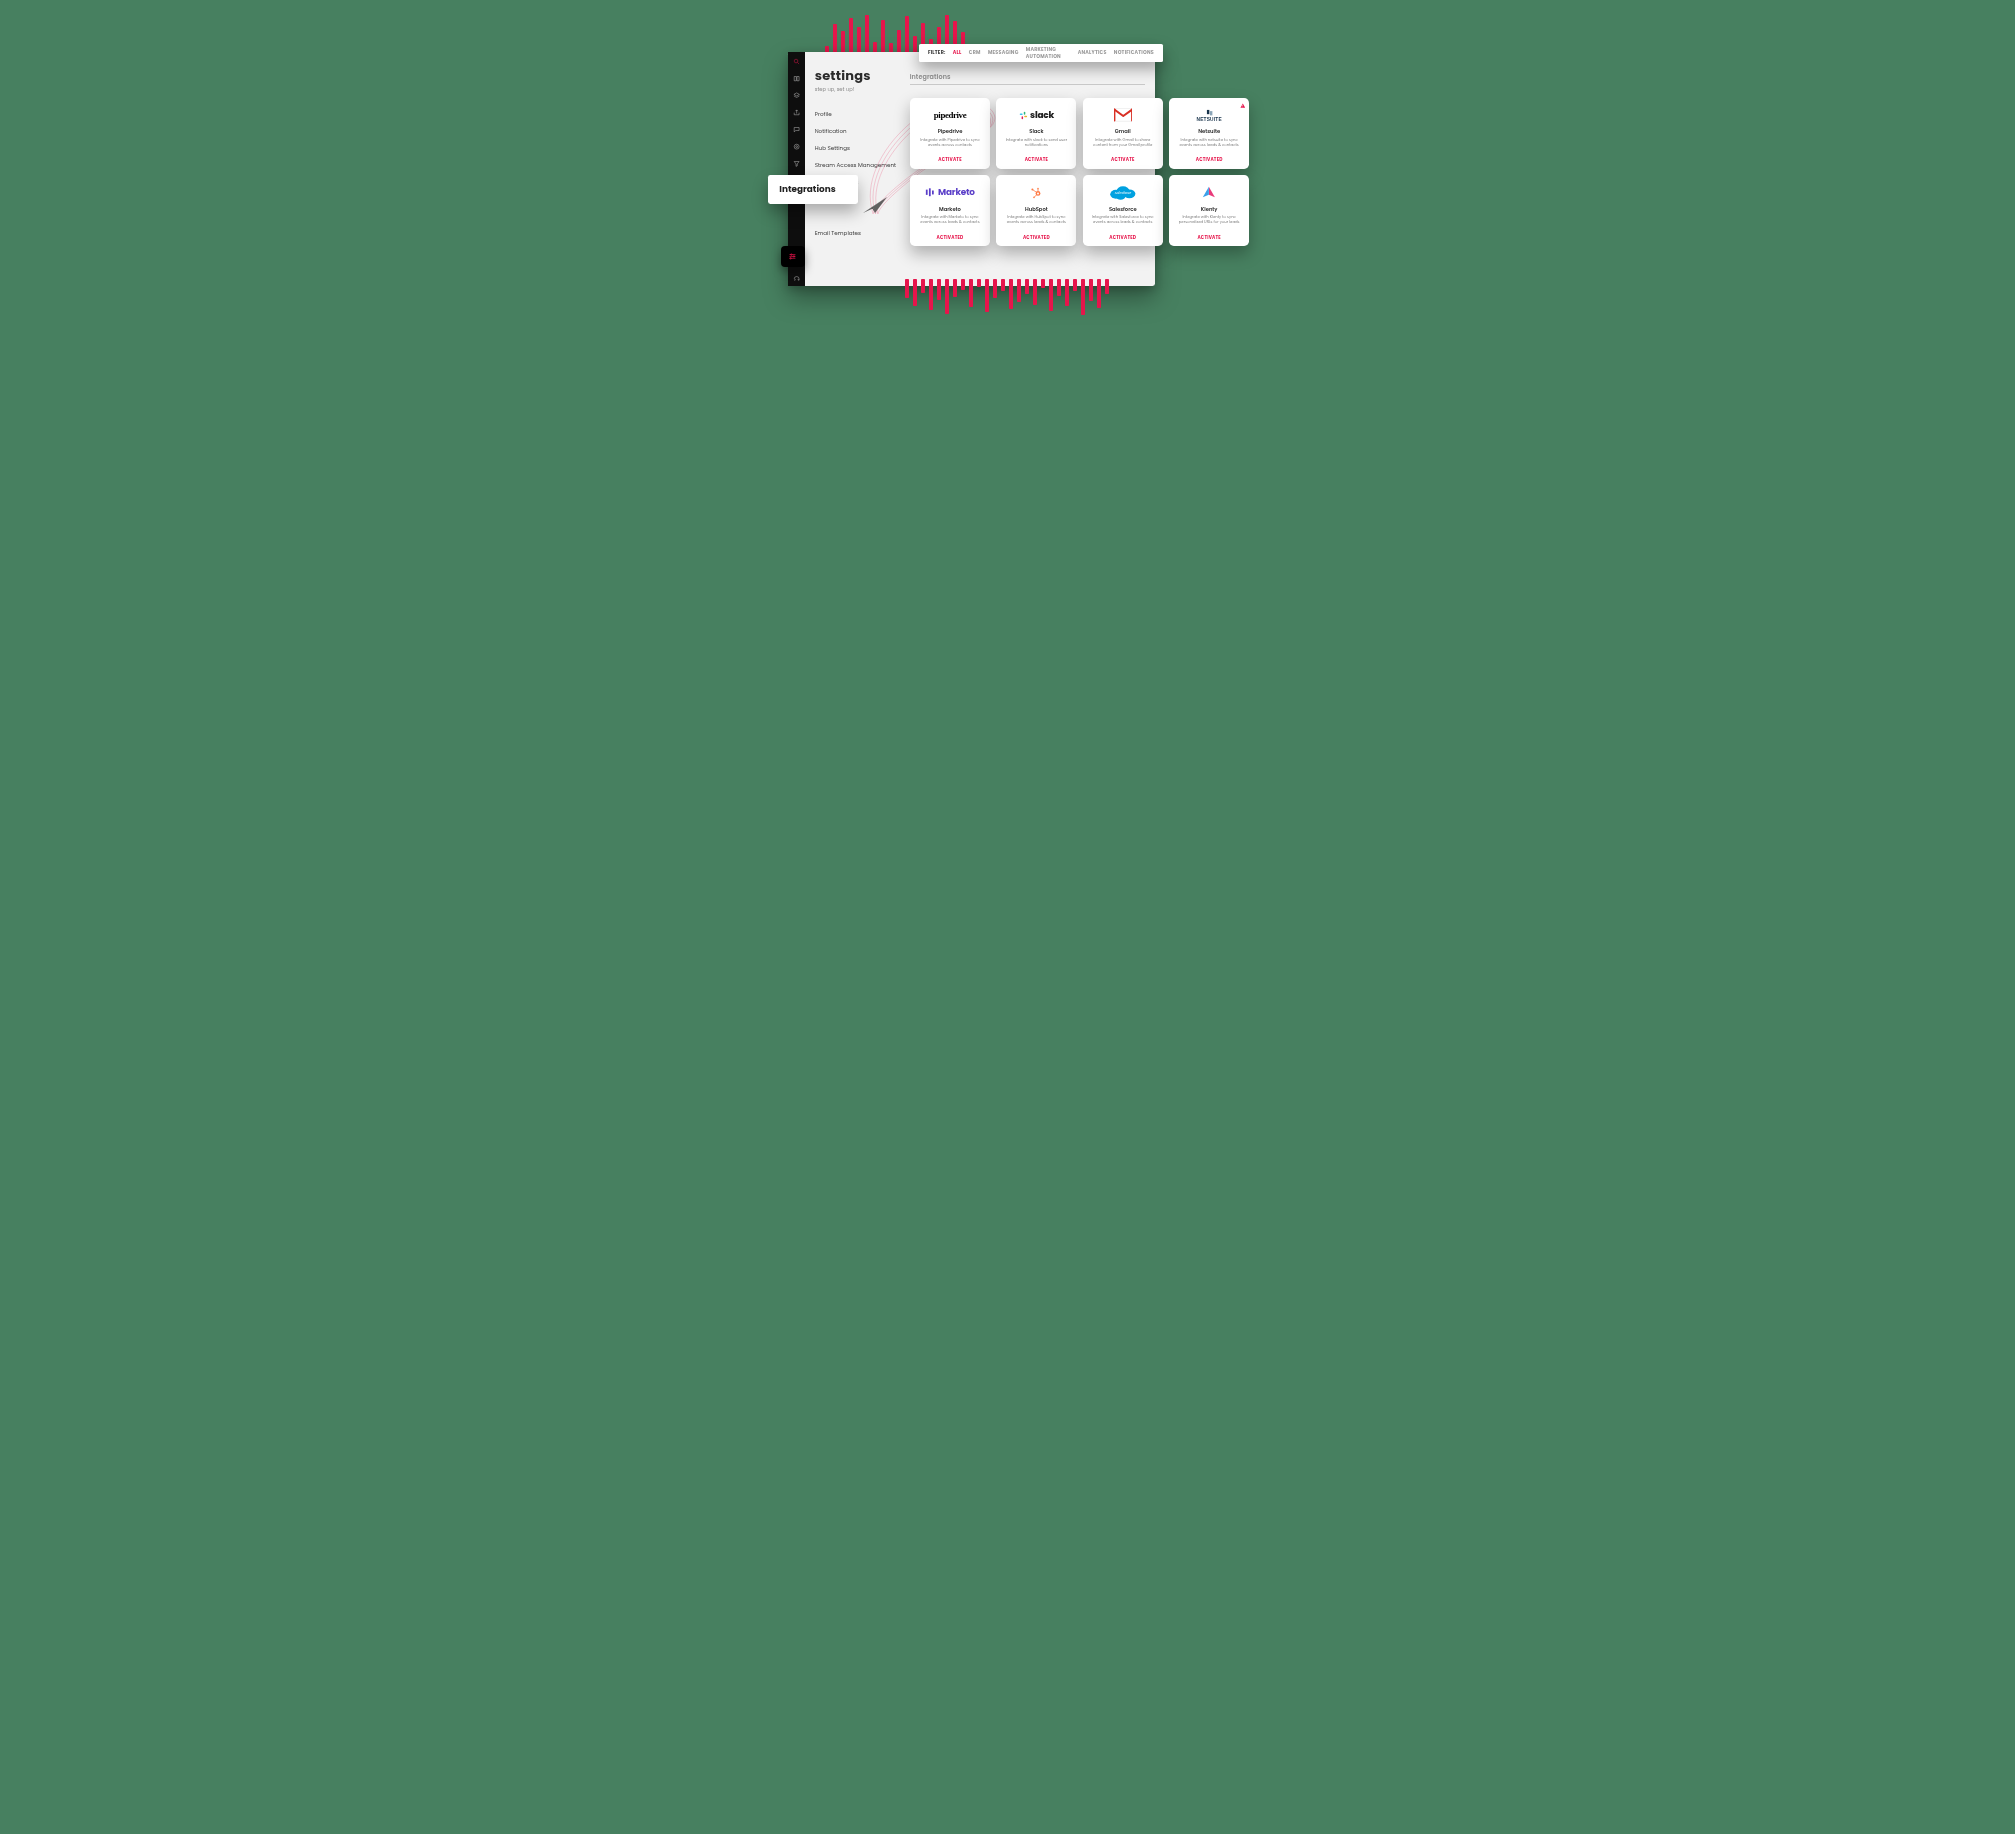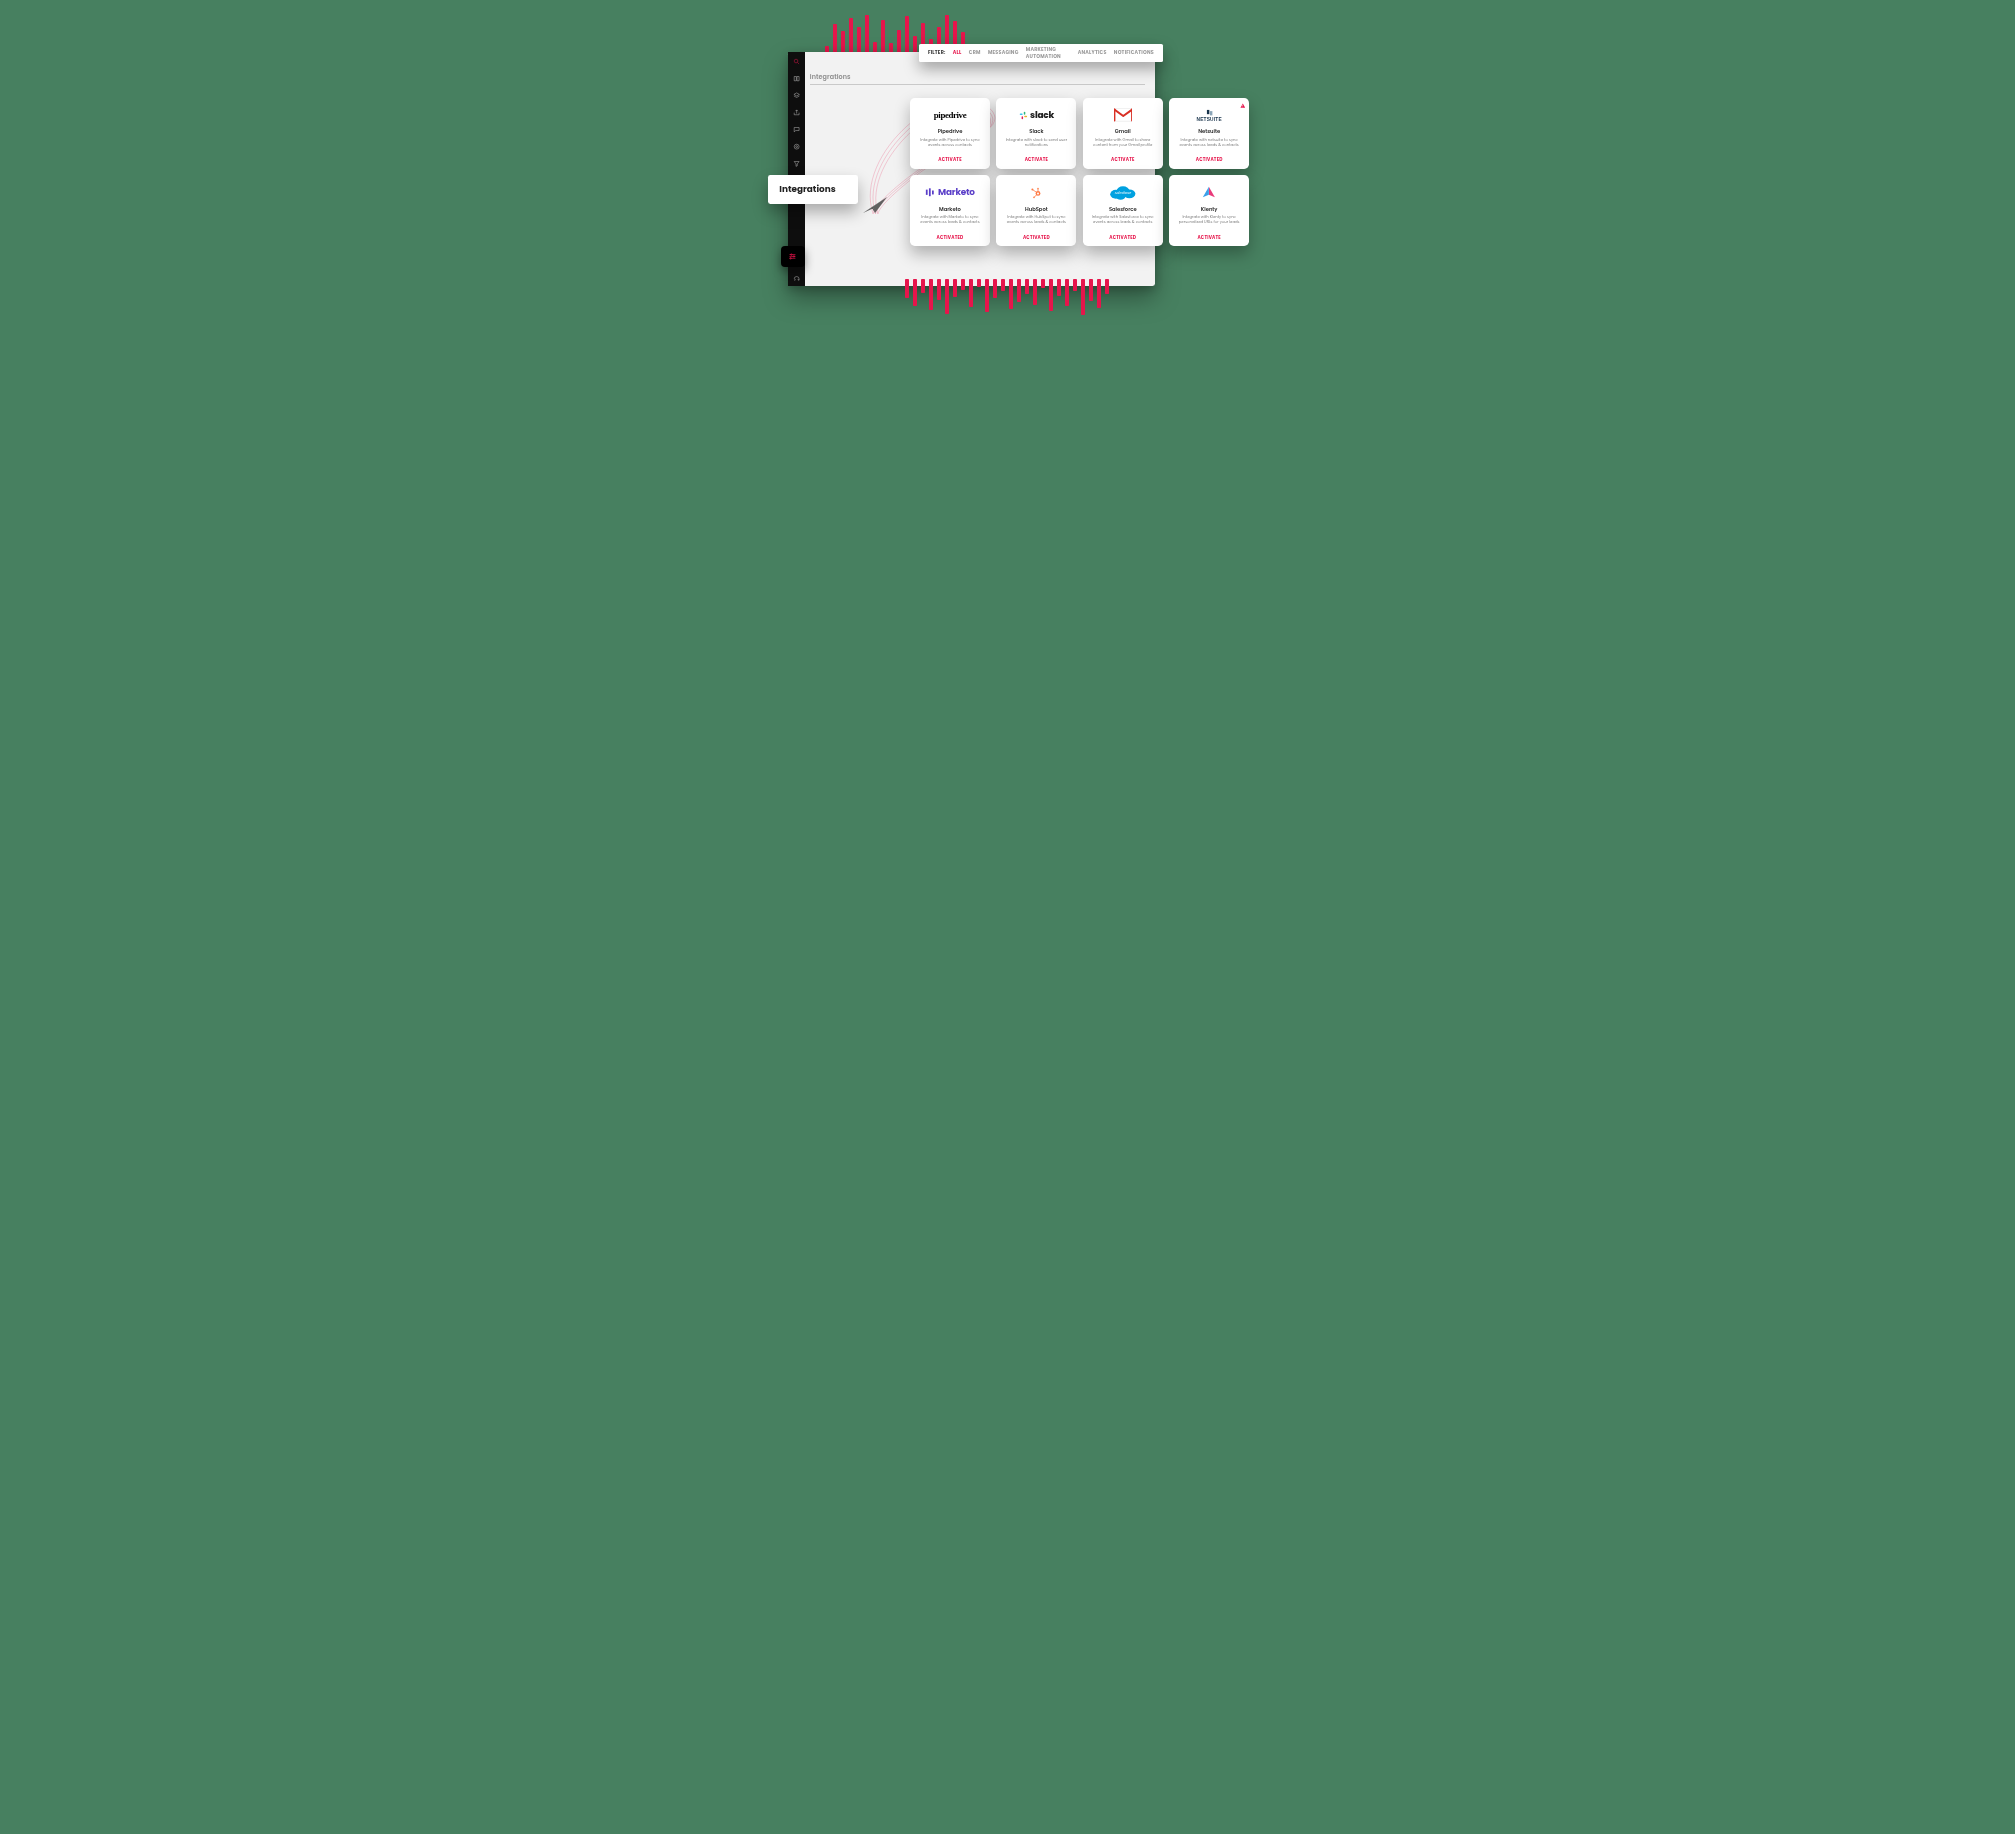--- a/index.html
+++ b/index.html
@@ -161,20 +161,33 @@
             <circle cx="7" cy="17" r="2"></circle>
           </svg>
       </div>
       <span class="ico" style="margin-top:23.4px">
           <svg viewBox="0 0 24 24">
             <path d="M4 13a8 8 0 0116 0v4h-3v-4M4 17h3v-4"></path>
           </svg>
         </span>
     </div>
 
+    <div class="side">
+      <h1>settings</h1>
+      <div class="sub">step up, set up!</div>
+      <ul class="side-nav">
+        <li>Profile</li>
+        <li>Notification</li>
+        <li>Hub Settings</li>
+        <li>Stream Access Management</li>
+        <li>Distribution lists</li>
+        <li style="font-weight:600">Integrations</li>
+        <li style="margin-top:17.7px">Email Templates</li>
+      </ul>
+    </div>
 
     <div class="content">
       <div class="sect-title">integrations</div>
     </div>
   </div>
 
   <div class="hero-chip">Integrations</div>
 
   <svg class="swoosh" viewBox="0 0 360 340">
     <g fill="none" stroke="#e6154b" stroke-width="1">

